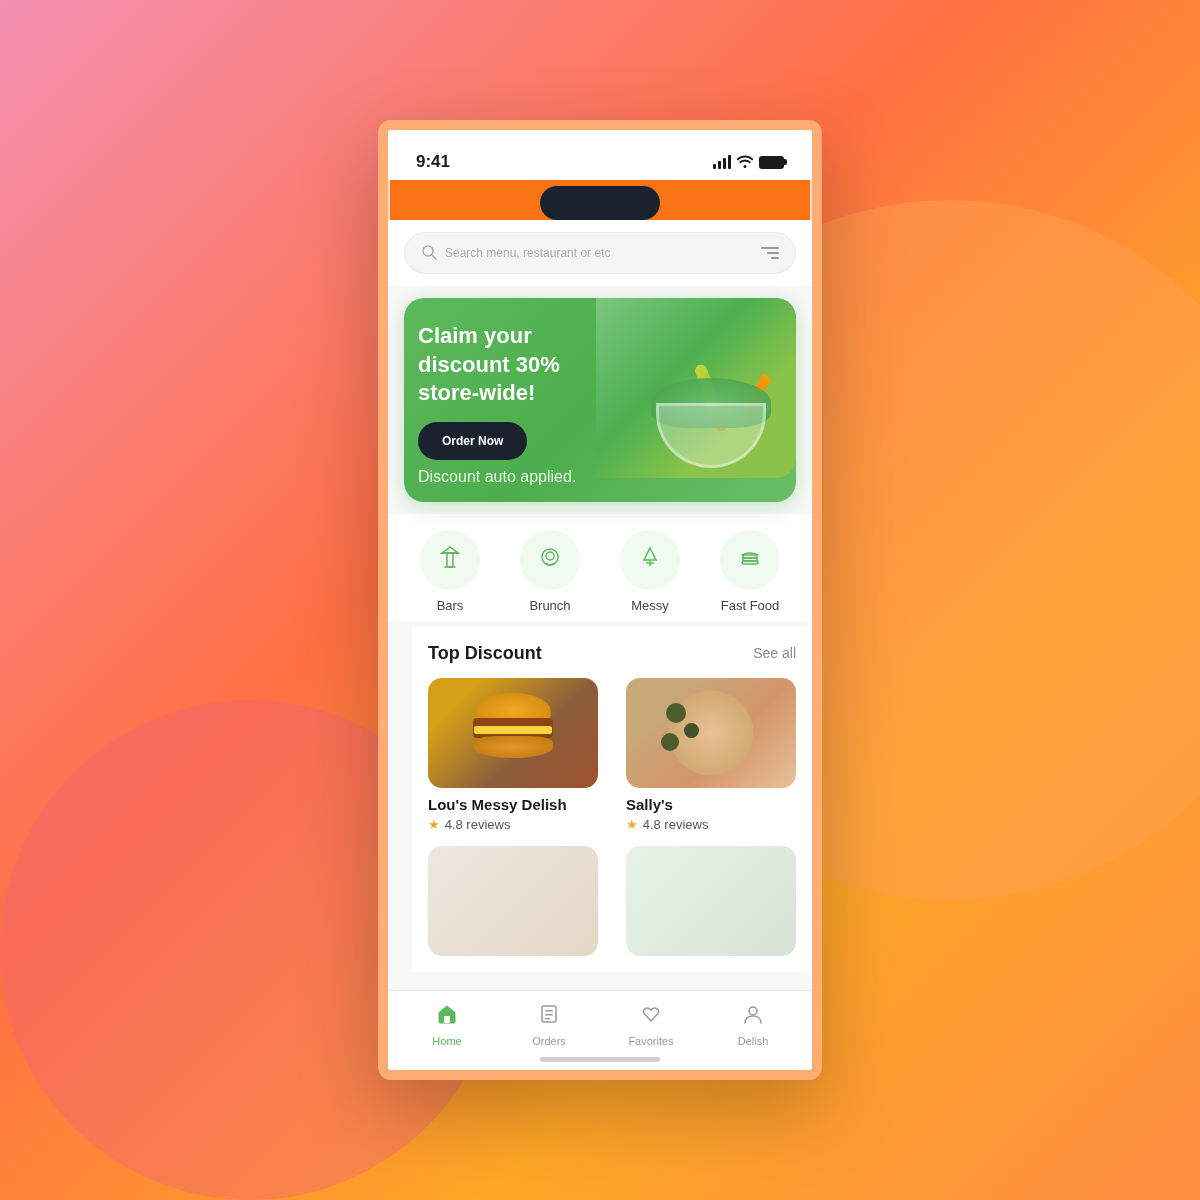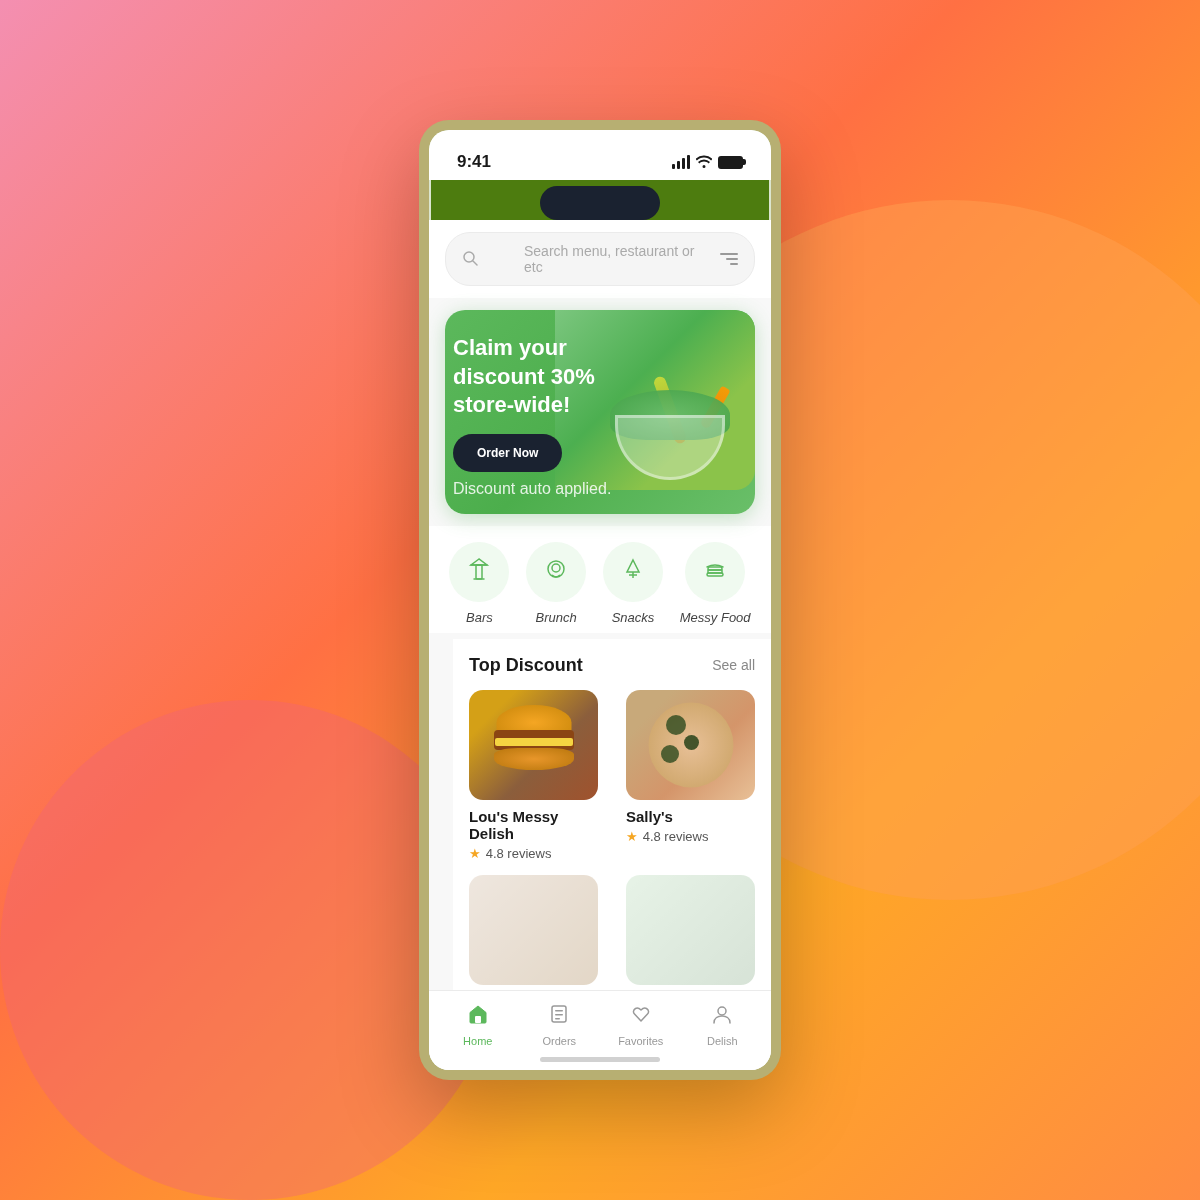--- a/index.html
+++ b/index.html
@@ -32,24 +32,24 @@
       width: 500px;
       height: 500px;
       border-radius: 50%;
       background: rgba(240, 100, 120, 0.4);
       bottom: 0;
       left: 0;
     }
 
     
     .phone-frame {
-      width: 362px;
+      width: 444px;
       height: 960px;
-      background: #4d7c0f;
-      border-radius: 30px;
+      background: #f97316;
+      border-radius: 13px;
       box-shadow: 0 30px 80px rgba(0,0,0,0.25), inset 0 0 0 2px rgba(255,255,255,0.8);
       overflow: hidden;
       position: relative;
       z-index: 10;
       border: 10px solid rgba(255,210,180,0.6);
     }
 
     
     .status-bar {
       display: flex;
@@ -145,23 +145,22 @@
     }
 
     .search-icon-svg {
       color: #999;
       font-size: 14px;
       flex-shrink: 0;
     }
 
     .search-placeholder {
       color: #aaa;
-      font-size: 14px;
+      font-size: 12px;
       flex: 1;
-      margin-left: 38px;
     }
 
     .filter-icon {
       width: 20px;
       height: 20px;
       display: flex;
       flex-direction: column;
       gap: 3px;
       justify-content: center;
       align-items: flex-end;
@@ -172,21 +171,21 @@
       height: 2px;
       background: #999;
       border-radius: 1px;
     }
 
     
     .promo-banner {
       margin: 12px 16px;
       background: linear-gradient(135deg, #5cb85c 0%, #4cae4c 50%, #6abf69 100%);
       border-radius: 20px;
-      padding: 24px 8px 16px;
+      padding: 24px 14px 16px;
       position: relative;
       overflow: hidden;
       min-height: 180px;
       box-shadow: 0 4px 20px rgba(76, 175, 80, 0.3);
     }
 
     .promo-food-img {
       position: absolute;
       right: 0;
       top: 0;
@@ -285,21 +284,20 @@
       margin-top: 8px;
       position: relative;
       z-index: 2;
     }
 
     
     .categories-section {
       padding: 16px 16px 8px;
       background: #fff;
       margin-top: 8px;
-      font-style: italic;
     }
 
     .categories-grid {
       display: flex;
       justify-content: space-around;
       gap: 8px;
     }
 
     .category-item {
       display: flex;
@@ -672,35 +670,35 @@
         <div class="category-item">
           <div class="category-icon-wrap">
             <span class="category-icon-svg">
               <svg width="28" height="28" viewBox="0 0 28 28" fill="none">
                 <path d="M14 5 L20 17 L8 17 Z" stroke="#5cb85c" stroke-width="1.5" fill="none"></path>
                 <line x1="14" y1="17" x2="14" y2="23" stroke="#5cb85c" stroke-width="1.5"></line>
                 <line x1="10" y1="20" x2="18" y2="20" stroke="#5cb85c" stroke-width="1.5"></line>
               </svg>
             </span>
           </div>
-          <span class="category-label">Snacks</span>
+          <span class="category-label">Messy</span>
         </div>
 
         <div class="category-item">
           <div class="category-icon-wrap">
             <span class="category-icon-svg">
               <svg width="28" height="28" viewBox="0 0 28 28" fill="none">
                 <path d="M6 12 Q14 8 22 12" stroke="#5cb85c" stroke-width="1.5" fill="none" stroke-linecap="round"></path>
                 <rect x="7" y="12" width="14" height="3" rx="1.5" stroke="#5cb85c" stroke-width="1.5" fill="none"></rect>
                 <rect x="7" y="15" width="14" height="3" rx="0" stroke="#5cb85c" stroke-width="1.5" fill="none"></rect>
                 <rect x="6" y="18" width="16" height="3" rx="1.5" stroke="#5cb85c" stroke-width="1.5" fill="none"></rect>
               </svg>
             </span>
           </div>
-          <span class="category-label">Messy Food</span>
+          <span class="category-label">Fast Food</span>
         </div>
 
       </div>
     </div>
 
     <div class="top-discount-section">
       <div class="section-header">
         <span class="section-title">Top Discount</span>
         <span class="see-all">See all</span>
       </div>

